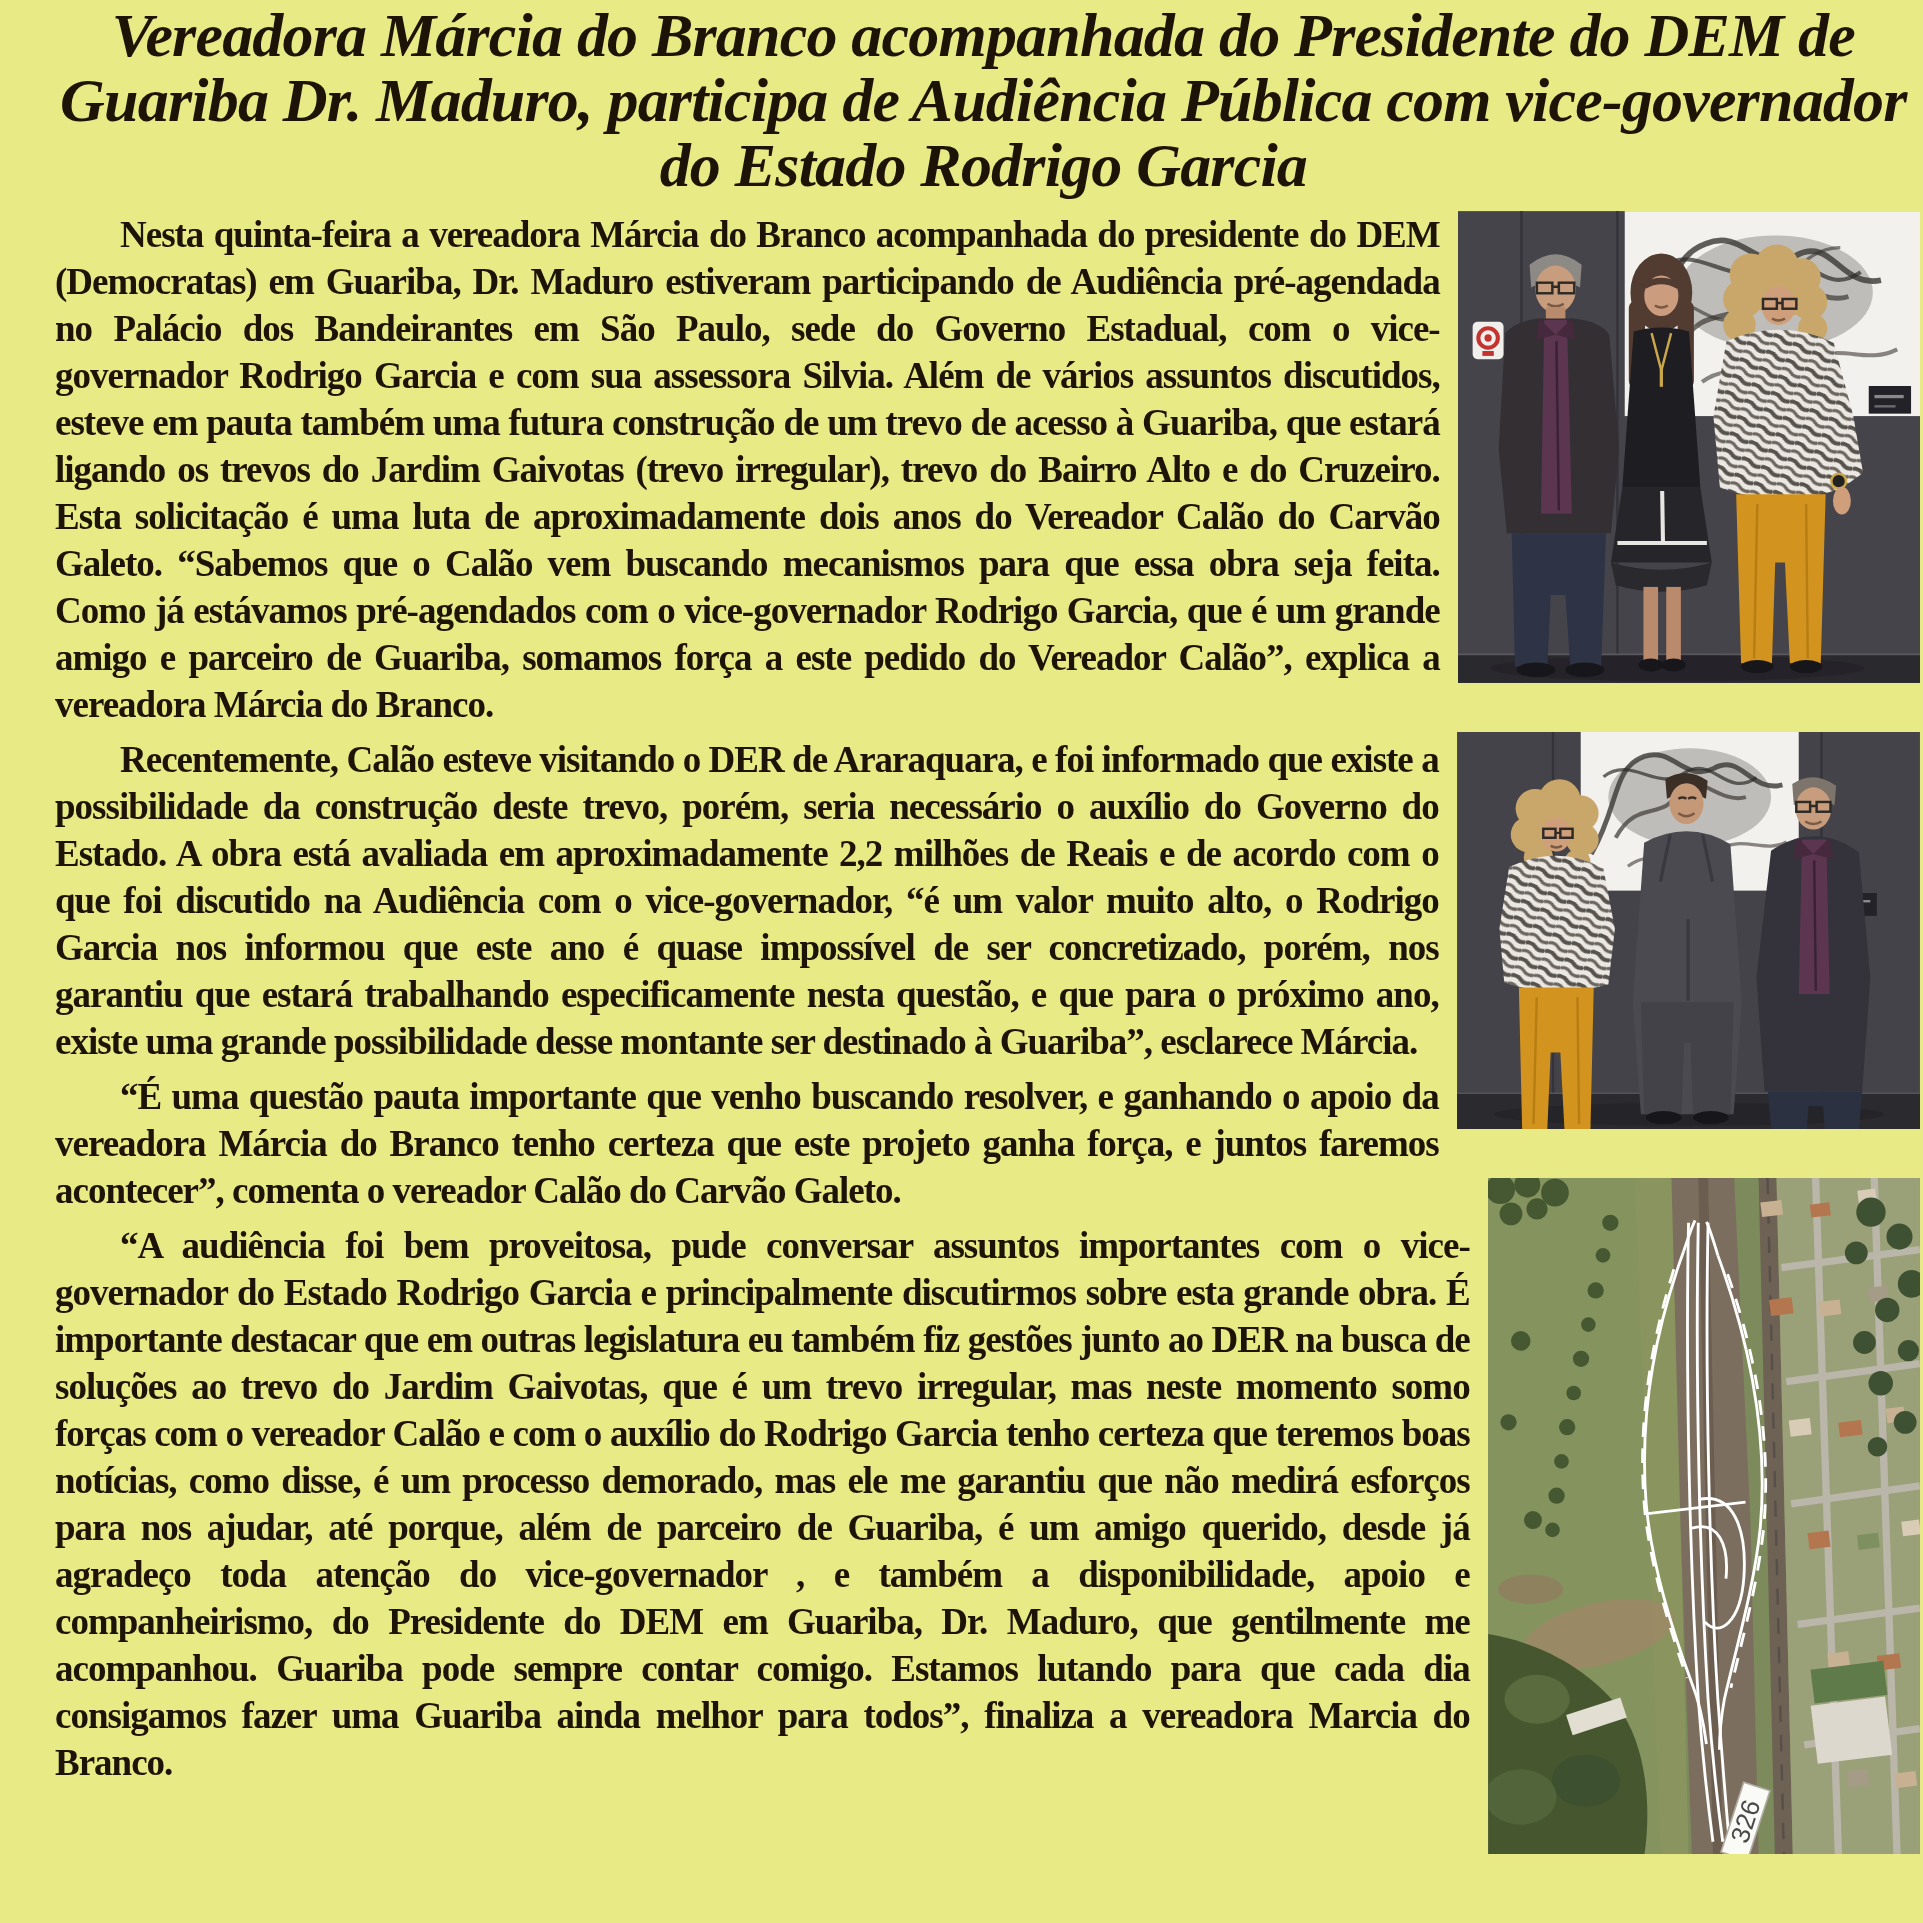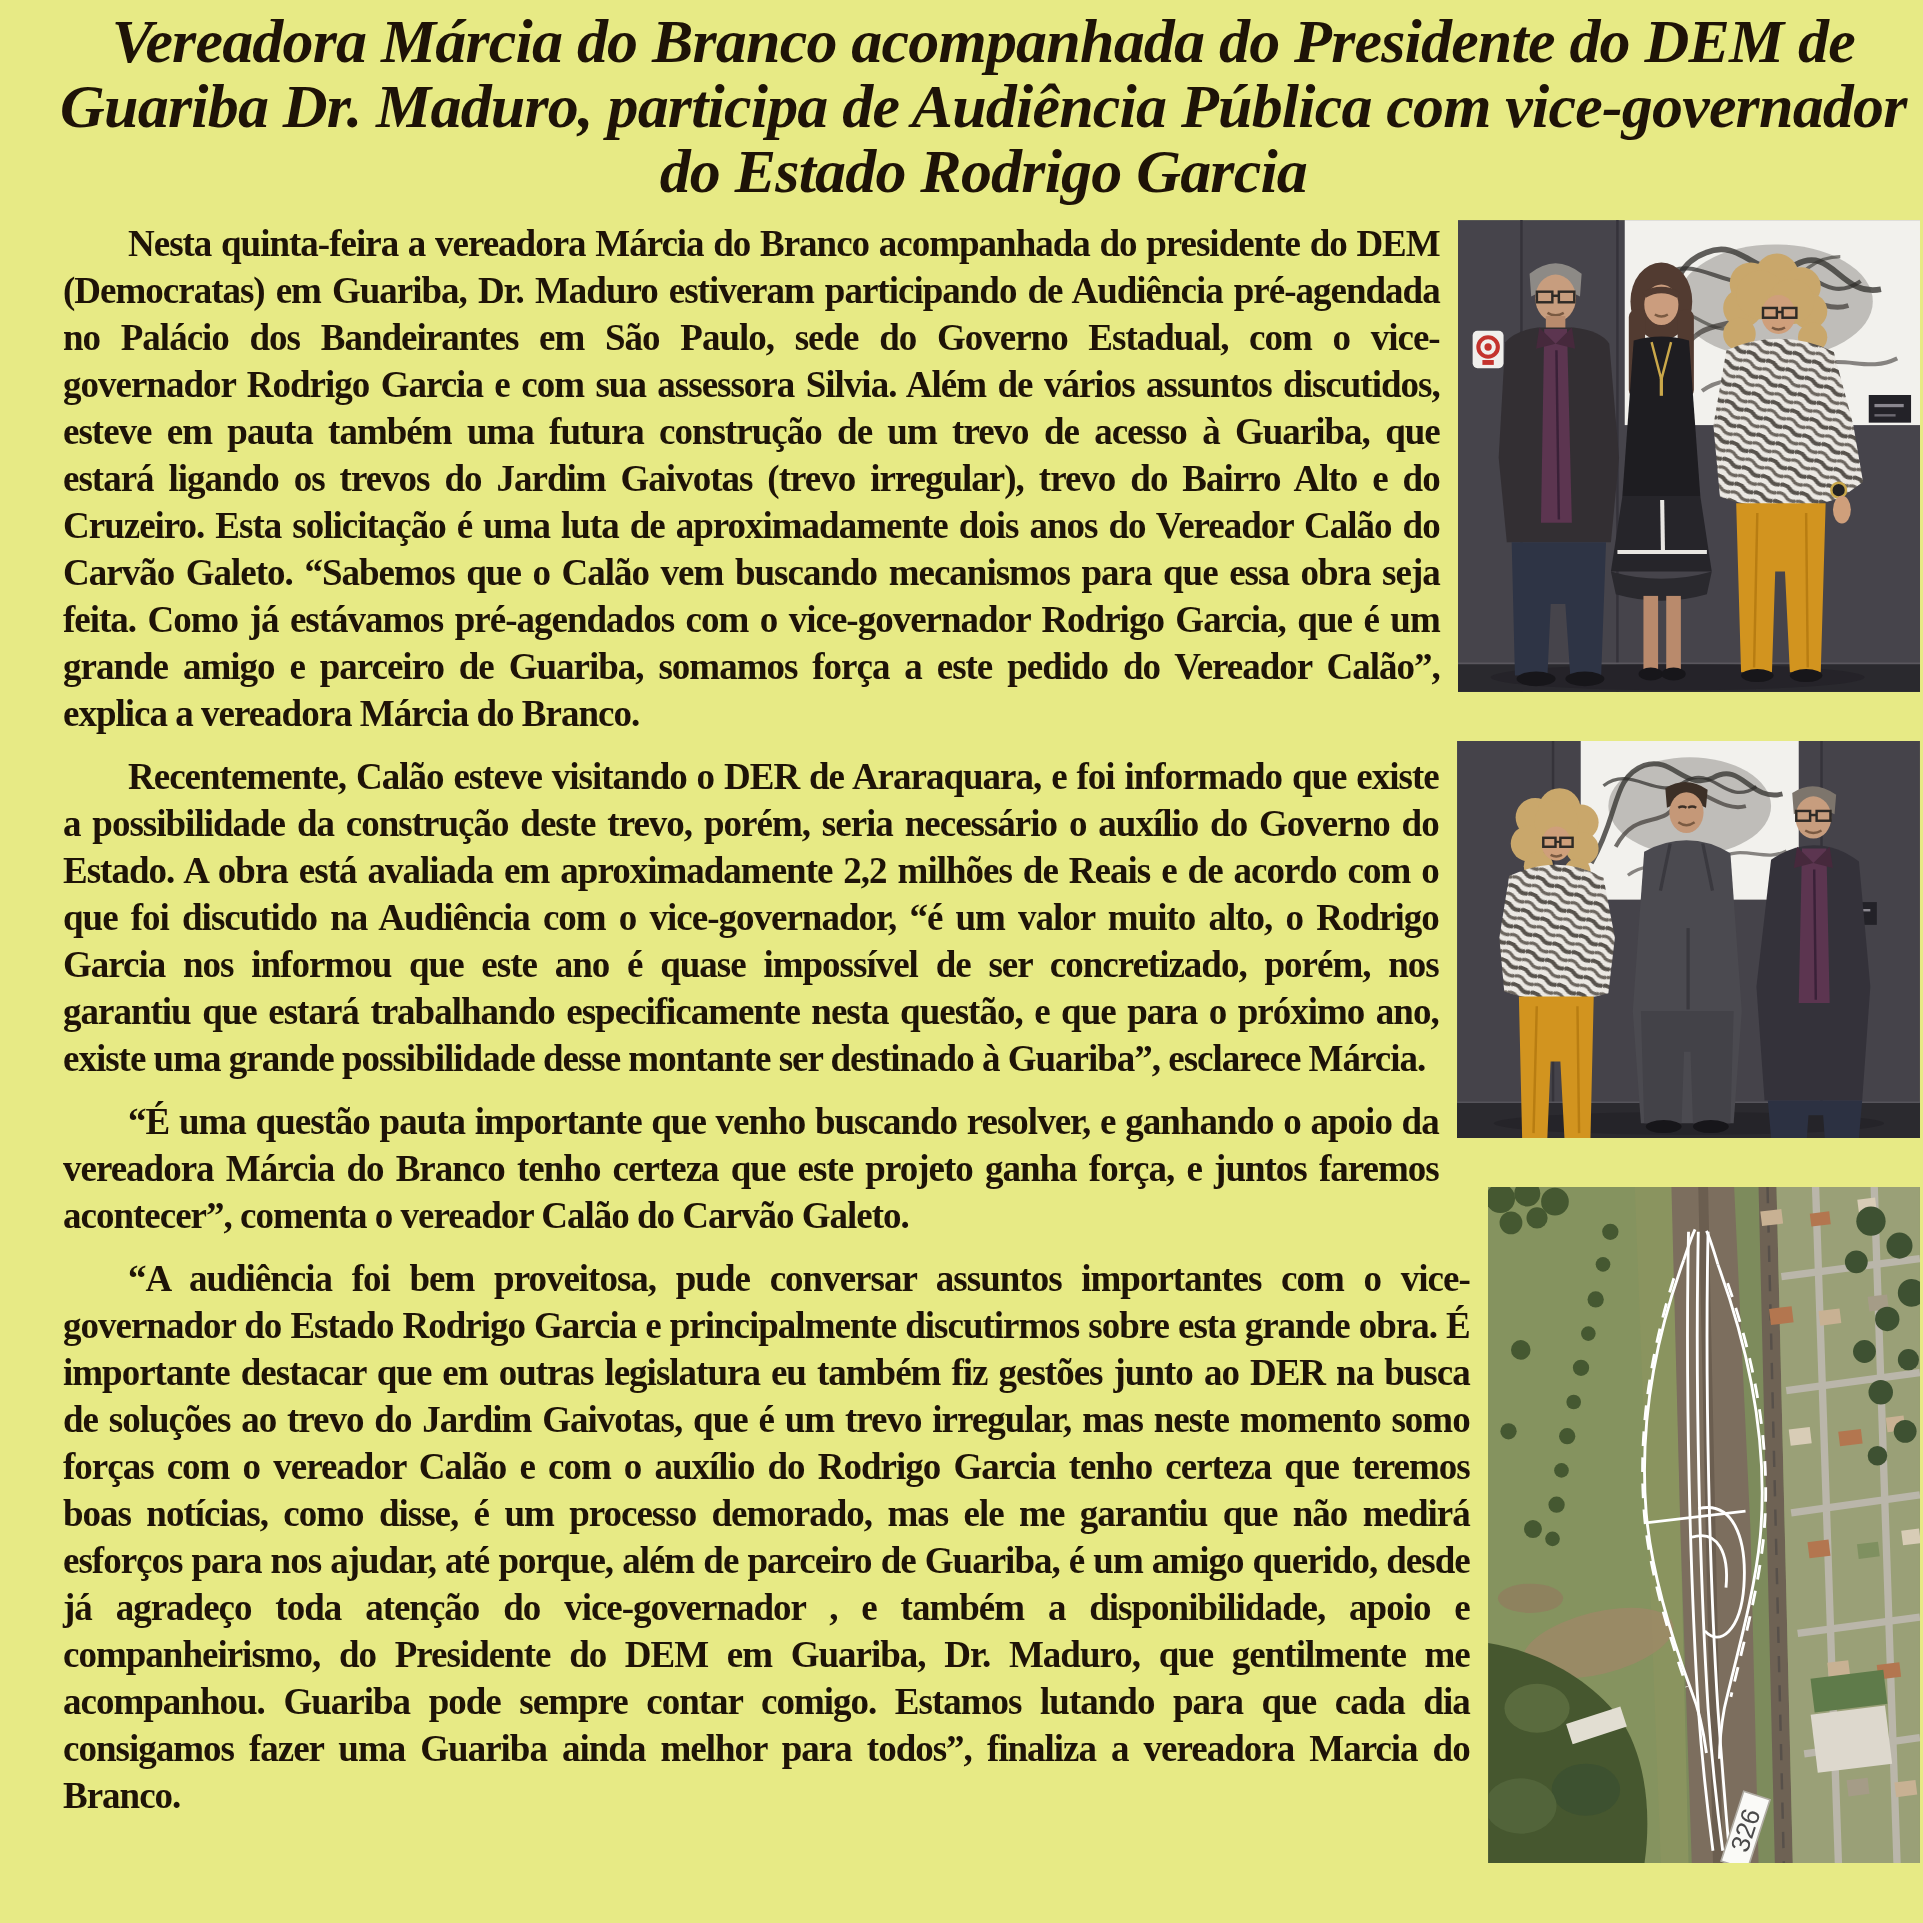--- a/index.html
+++ b/index.html
@@ -10,33 +10,33 @@
   body{background:var(--page-bg);font-family:"Liberation Serif",serif;}
   .page{
     position:relative;
     width:1923px;height:1923px;
     background:var(--page-bg);
     overflow:hidden;
     box-sizing:border-box;
     padding:0 3.3px 0 47px;
   }
   .title{
-    margin:9px auto 13px auto;
+    margin:3px auto 13px auto;
     max-width:1848px;
     text-align:center;
     color:var(--ink);
     font-style:italic;
     font-weight:700;
     font-size:62px;
     line-height:65px;
     letter-spacing:-0.8px;
   }
   .article{color:var(--ink);}
   .article p{
-    margin:16px;
+    margin:8px;
     font-weight:700;
     font-size:37px;
     line-height:47px;
     letter-spacing:-1px;
     text-align:justify;
     text-indent:65px;
   }
   figure.photo{
     float:right;clear:right;
     margin:0 0 49px 18px;

